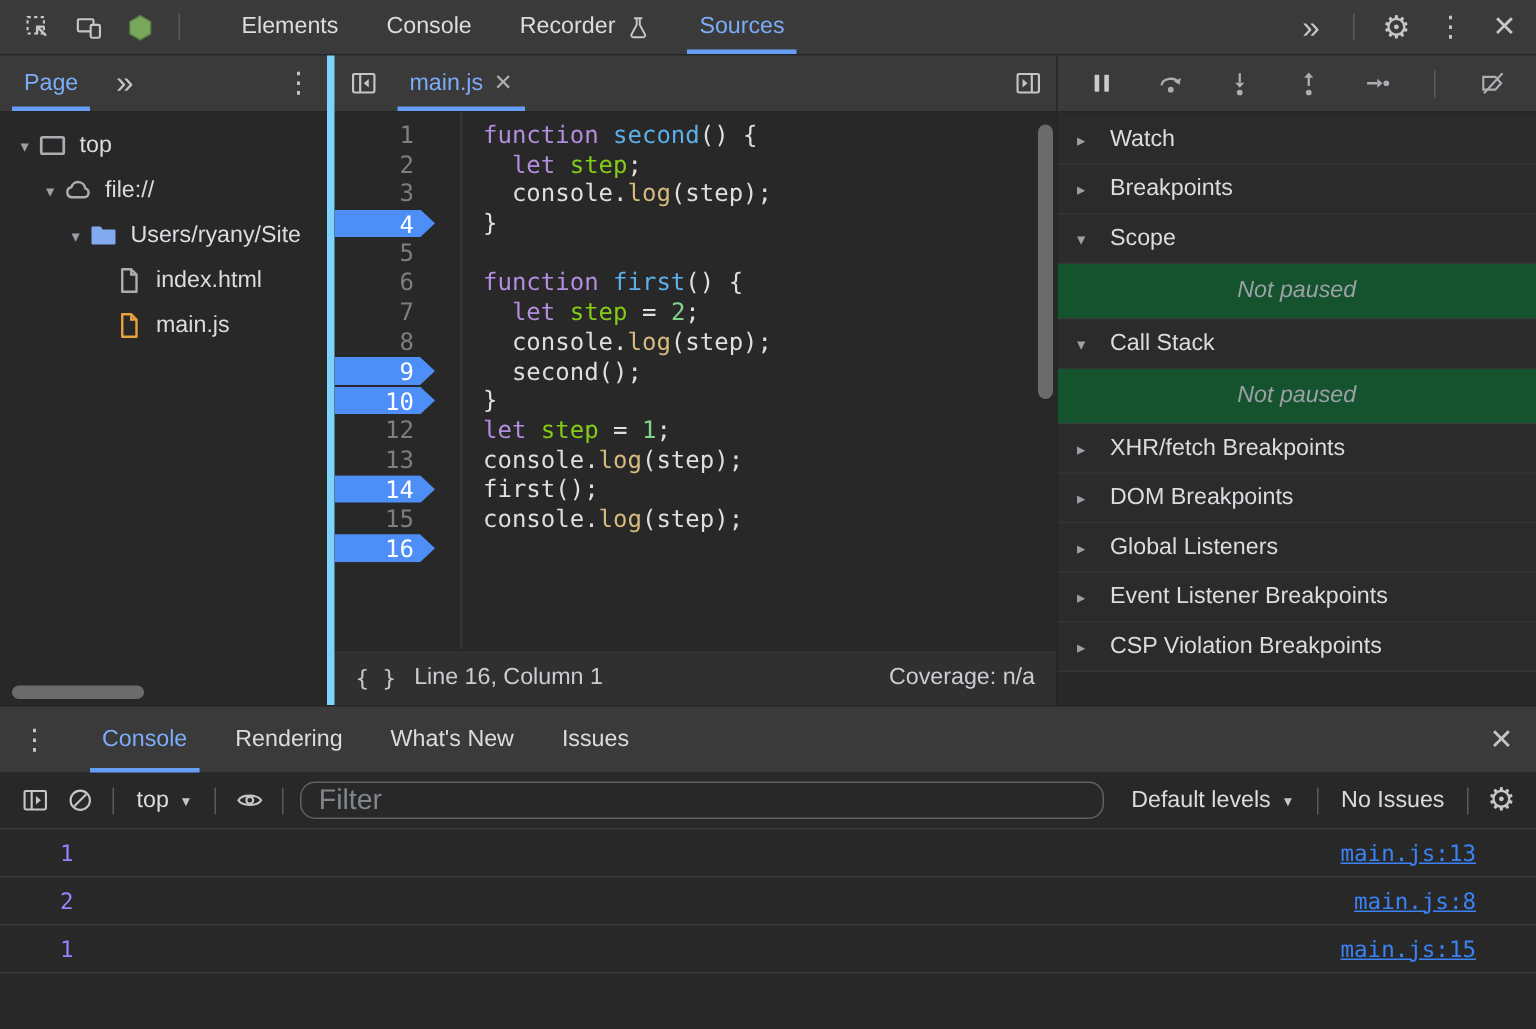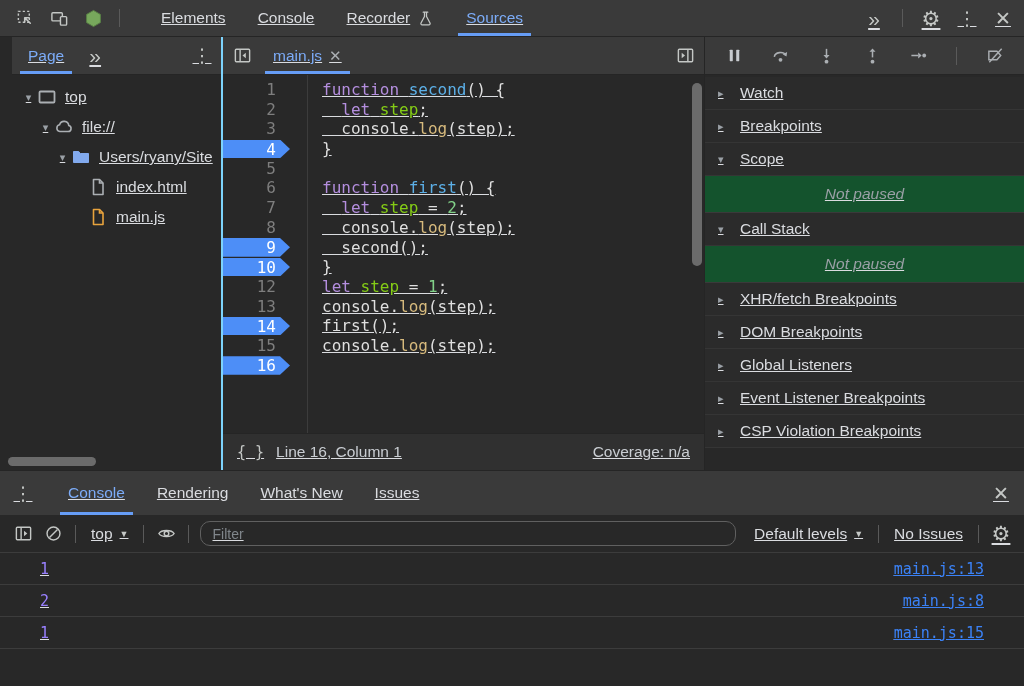--- a/index.html
+++ b/index.html
@@ -1,18 +1,18 @@
 <!DOCTYPE html>
 <html><head>
 <meta charset="utf-8">
 <style>
   * { box-sizing: border-box; margin: 0; padding: 0; }
   html,body { width:1024px; height:686px; overflow:hidden; }
   body { background:#282828; color:#DADCE0; font-family:"Liberation Sans", sans-serif; font-size:15.5px; }
-  .devtools { width:1024px; height:624px; display:grid; grid-template-rows:37px 433px 216px;text-decoration:underline; }
+  .devtools { width:1024px; height:624px; display:grid; grid-template-rows:37px 433px 216px; }
 
   
   .toolbar { display:flex; align-items:center; background:#3A3A3A; }
   .icon-btn { display:flex; align-items:center; justify-content:center; width:30px; height:28px; cursor:pointer; flex:none; }
   .icon-btn svg { width:19px; height:19px; }
   .glyph { color:#C4C7C5; font-size:19px; line-height:1; }
   .vsep { width:1px; height:18px; background:#5A5A5A; margin:0 7px; flex:none; }
   .tab { position:relative; height:100%; display:flex; align-items:center; gap:7px; padding:0 16px; color:#DADCE0; cursor:pointer; white-space:nowrap; }
   .tab.selected { color:#7CACF8;justify-content:flex-end; }
   .tab.selected::after { content:""; position:absolute; left:8px; right:8px; bottom:0; height:3px; background:#669DF6; }
@@ -22,21 +22,21 @@
   .top-bar { border-bottom:1px solid #252525; padding:0 6px; }
   .top-bar .left-icons { display:flex; align-items:center; gap:4px; padding-left:4px; }
   .top-bar .tabstrip { display:flex; height:100%; margin-left:18px; }
   .top-bar .right-icons { margin-left:auto; display:flex; align-items:center; gap:6px; }
 
   
   .main-row { display:grid; grid-template-columns:223px 1fr 319px; min-height:0; }
   .panel { min-width:0; display:flex; flex-direction:column; }
 
   
-  .left-sidebar { border-right:2px solid #7dd3fc; position:relative;padding-left:12px; }
+  .left-sidebar { border-right:5px solid #7dd3fc; position:relative; }
   .panel-tabbar { height:38px; border-bottom:1px solid #252525; display:flex; align-items:center; flex:none; }
   .left-sidebar .panel-tabbar { padding-right:4px; }
   .file-tree { flex:1; padding-top:7px; overflow:hidden; }
   .tree-row { height:30px; display:flex; align-items:center; white-space:nowrap; cursor:pointer; }
   .tree-arrow { width:17px; text-align:center; color:#9AA0A6; font-size:11px; flex:none; }
   .tree-icon { width:20px; height:20px; flex:none; margin-right:8px; }
   .tree-icon svg { width:20px; height:20px; display:block; }
   .hscroll-thumb { position:absolute; left:8px; bottom:4px; width:88px; height:9px; border-radius:5px; background:#6B6B6B; }
 
   
@@ -65,21 +65,21 @@
   .pane-body { height:37px; display:flex; align-items:center; justify-content:center; background:#14532d; border-bottom:1px solid #3A3A3A; color:#9AA0A6; font-style:italic; }
 
   
   .console-drawer { border-top:1px solid #252525; display:flex; flex-direction:column; min-height:0; }
   .drawer-tabbar { height:44px; flex:none; padding:0 8px; }
   .drawer-tabbar .tabstrip { display:flex; height:100%; margin-left:14px; }
   .drawer-tabbar .right { margin-left:auto; }
   .console-toolbar { height:38px; flex:none; background:#282828; border-bottom:1px solid #3C3C3C; display:flex; align-items:center; padding:0 8px; }
   .dropdown { display:flex; align-items:center; gap:7px; padding:0 8px; cursor:pointer; white-space:nowrap; }
   .dd-caret { font-size:9px; color:#C4C7C5; }
-  .filter-input { flex:1; height:25px; margin:0 10px 0 4px; background:#282828; border:1px solid #606060; border-radius:10px; color:#DADCE0; font-family:"Liberation Sans", sans-serif; font-size:14px; padding:0 11px; outline:none; }
+  .filter-input { flex:1; height:25px; margin:0 10px 0 4px; background:#282828; border:1px solid #606060; border-radius:10px; color:#DADCE0; font-family:"Liberation Sans", sans-serif; font-size:19px; padding:0 11px; outline:none; }
   .filter-input::placeholder { color:#80868B; }
   .console-messages { flex:1; overflow:hidden; font-family:"DejaVu Sans Mono", monospace; font-size:15px; }
   .console-msg { height:32px; display:flex; align-items:center; padding:0 40px; border-bottom:1px solid #3C3C3C; }
   .msg-number { color:#9980FF; }
   .msg-undefined { color:#8E8E93; }
   .msg-link { margin-left:auto; color:#3b82f6; text-decoration:underline; cursor:pointer; }
 </style>
 </head>
 <body>
 

